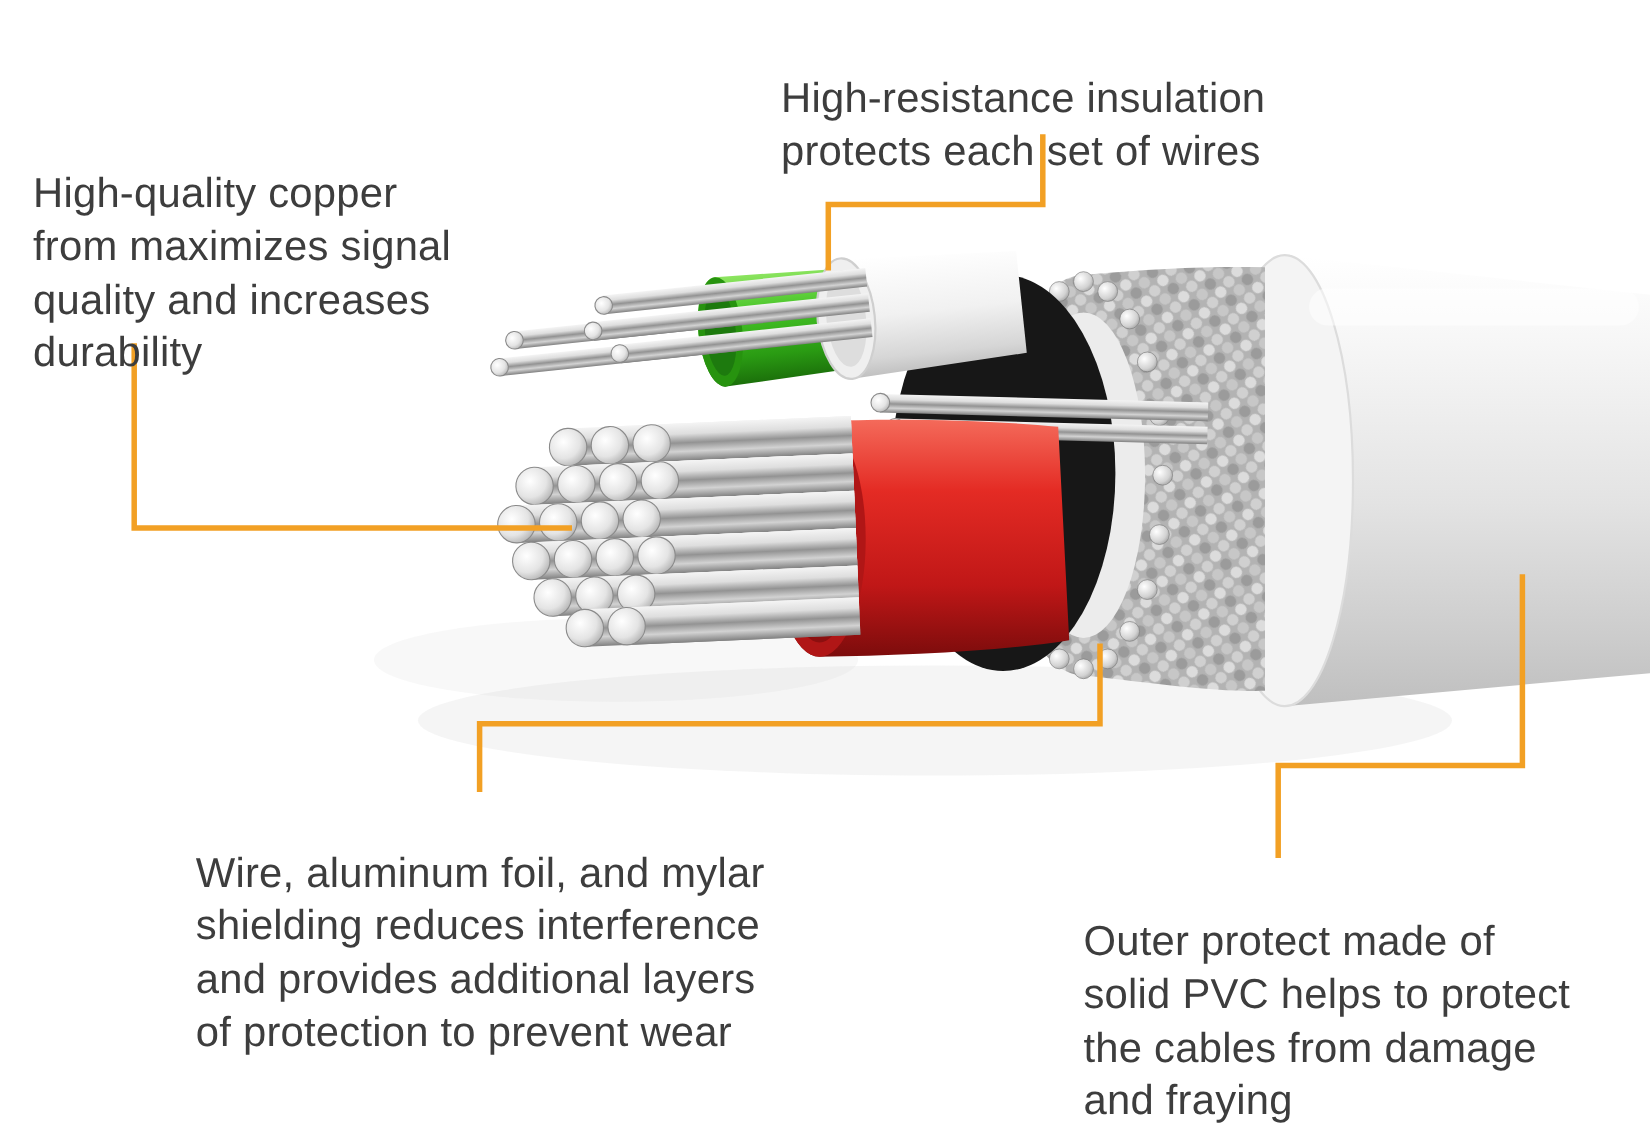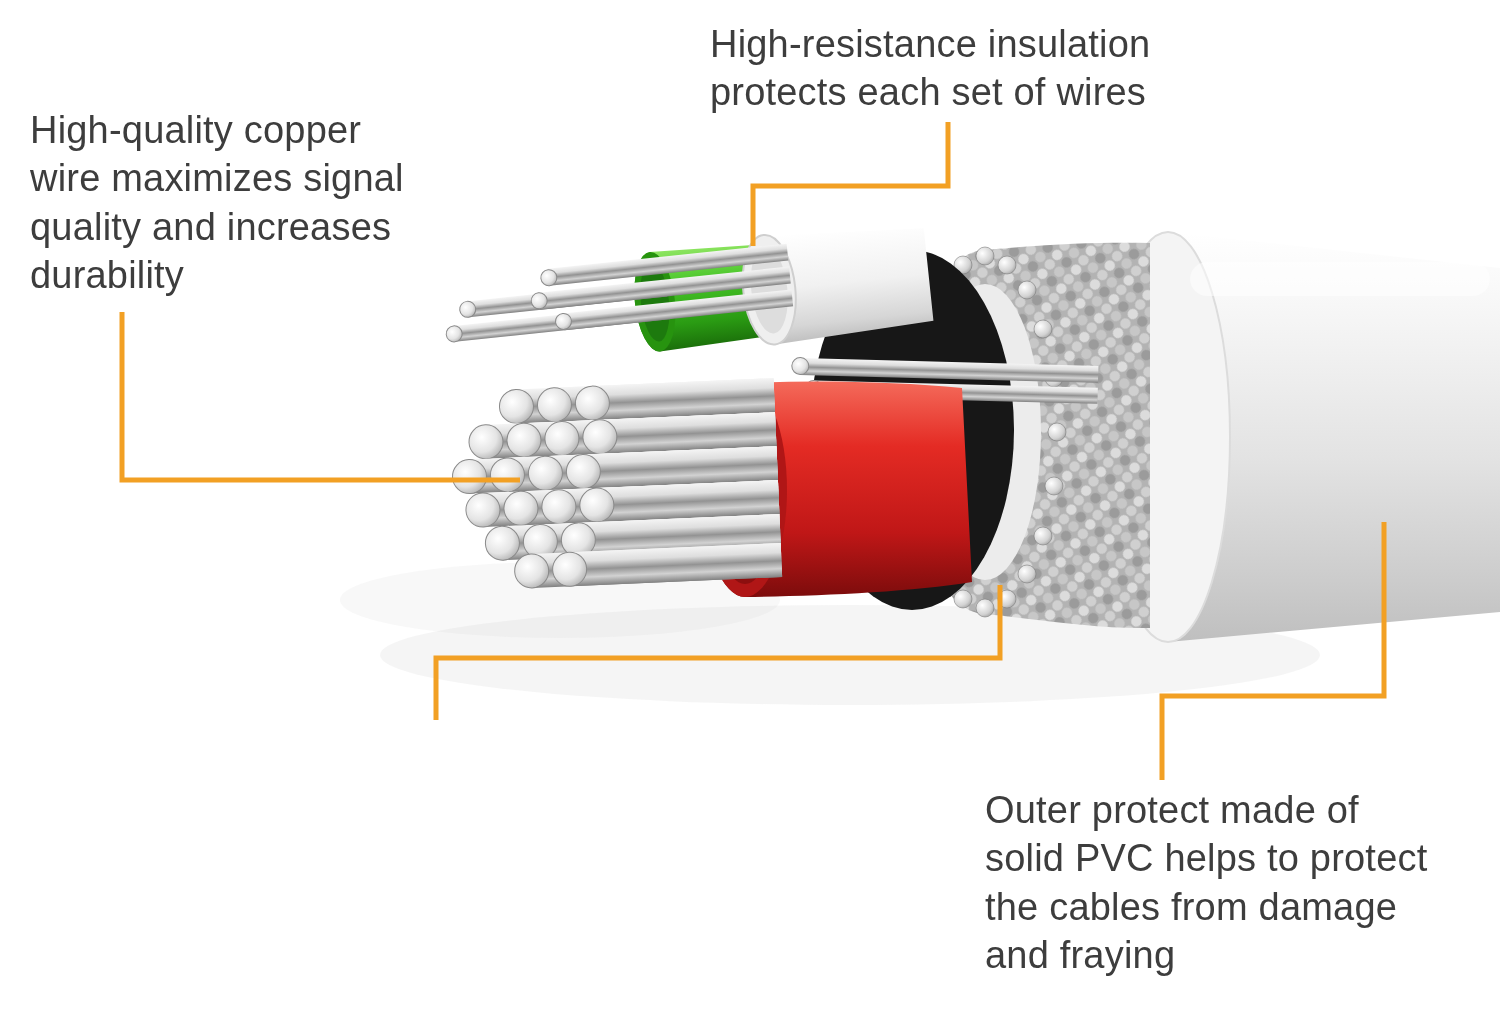--- a/index.html
+++ b/index.html
@@ -22,20 +22,21 @@
     left: 0;
     top: 0;
   }
   .label {
     position: absolute;
     font-size: 38px;
     line-height: 1.27;
     color: #3d3d3d;
     white-space: pre-line;
     letter-spacing: 0.2px;
+    margin-top: 46px;
   }
   #label-copper    { left: 30px;  top: 106px; }
   #label-insulation{ left: 710px; top: 20px;  }
   #label-shielding { left: 178px; top: 724px; }
   #label-jacket    { left: 985px; top: 786px; }
 </style>
 </head>
 <body>
 
 <div class="stage">
@@ -217,26 +218,30 @@
       </g>
     </g>
 
     <polyline points="122,312 122,480 520,480" fill="none" stroke="#F2A024" stroke-width="5"></polyline>
     <polyline points="948,122 948,186 753,186 753,246" fill="none" stroke="#F2A024" stroke-width="5"></polyline>
     <polyline points="1000,585 1000,658 436,658 436,720" fill="none" stroke="#F2A024" stroke-width="5"></polyline>
     <polyline points="1384,522 1384,696 1162,696 1162,780" fill="none" stroke="#F2A024" stroke-width="5"></polyline>
   </svg>
 
   <div class="label" id="label-copper">High-quality copper
-wire maximizes signal
+from maximizes signal
 quality and increases
 durability</div>
 
   <div class="label" id="label-insulation">High-resistance insulation
 protects each set of wires</div>
 
+  <div class="label" id="label-shielding">Wire, aluminum foil, and mylar
+shielding reduces interference
+and provides additional layers
+of protection to prevent wear</div>
 
   <div class="label" id="label-jacket">Outer protect made of
 solid PVC helps to protect
 the cables from damage
 and fraying</div>
 
 </div>
 
 </body></html>

